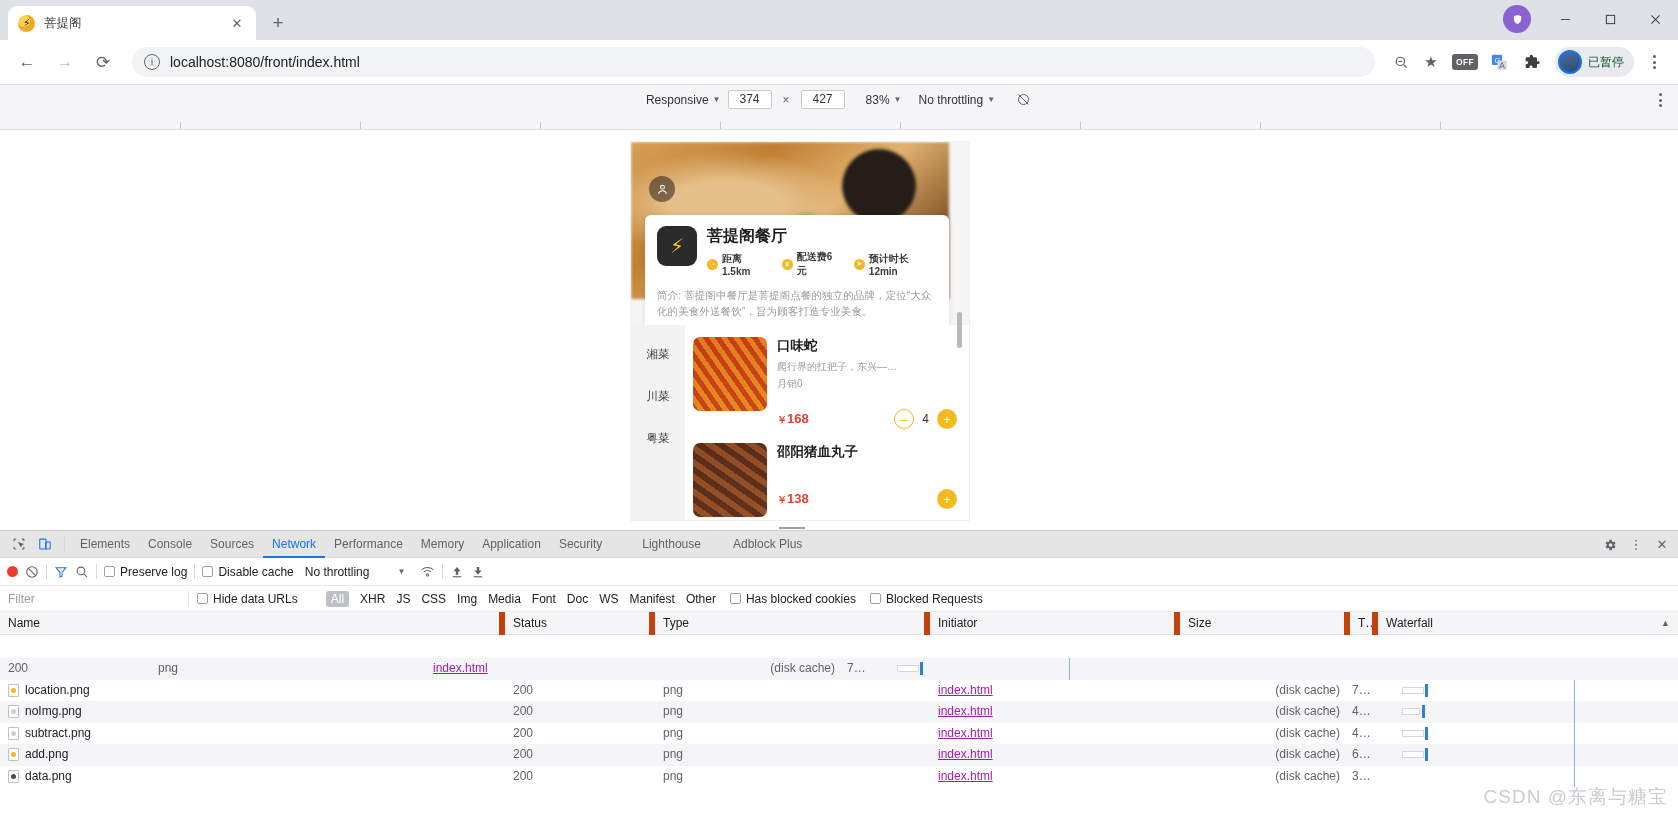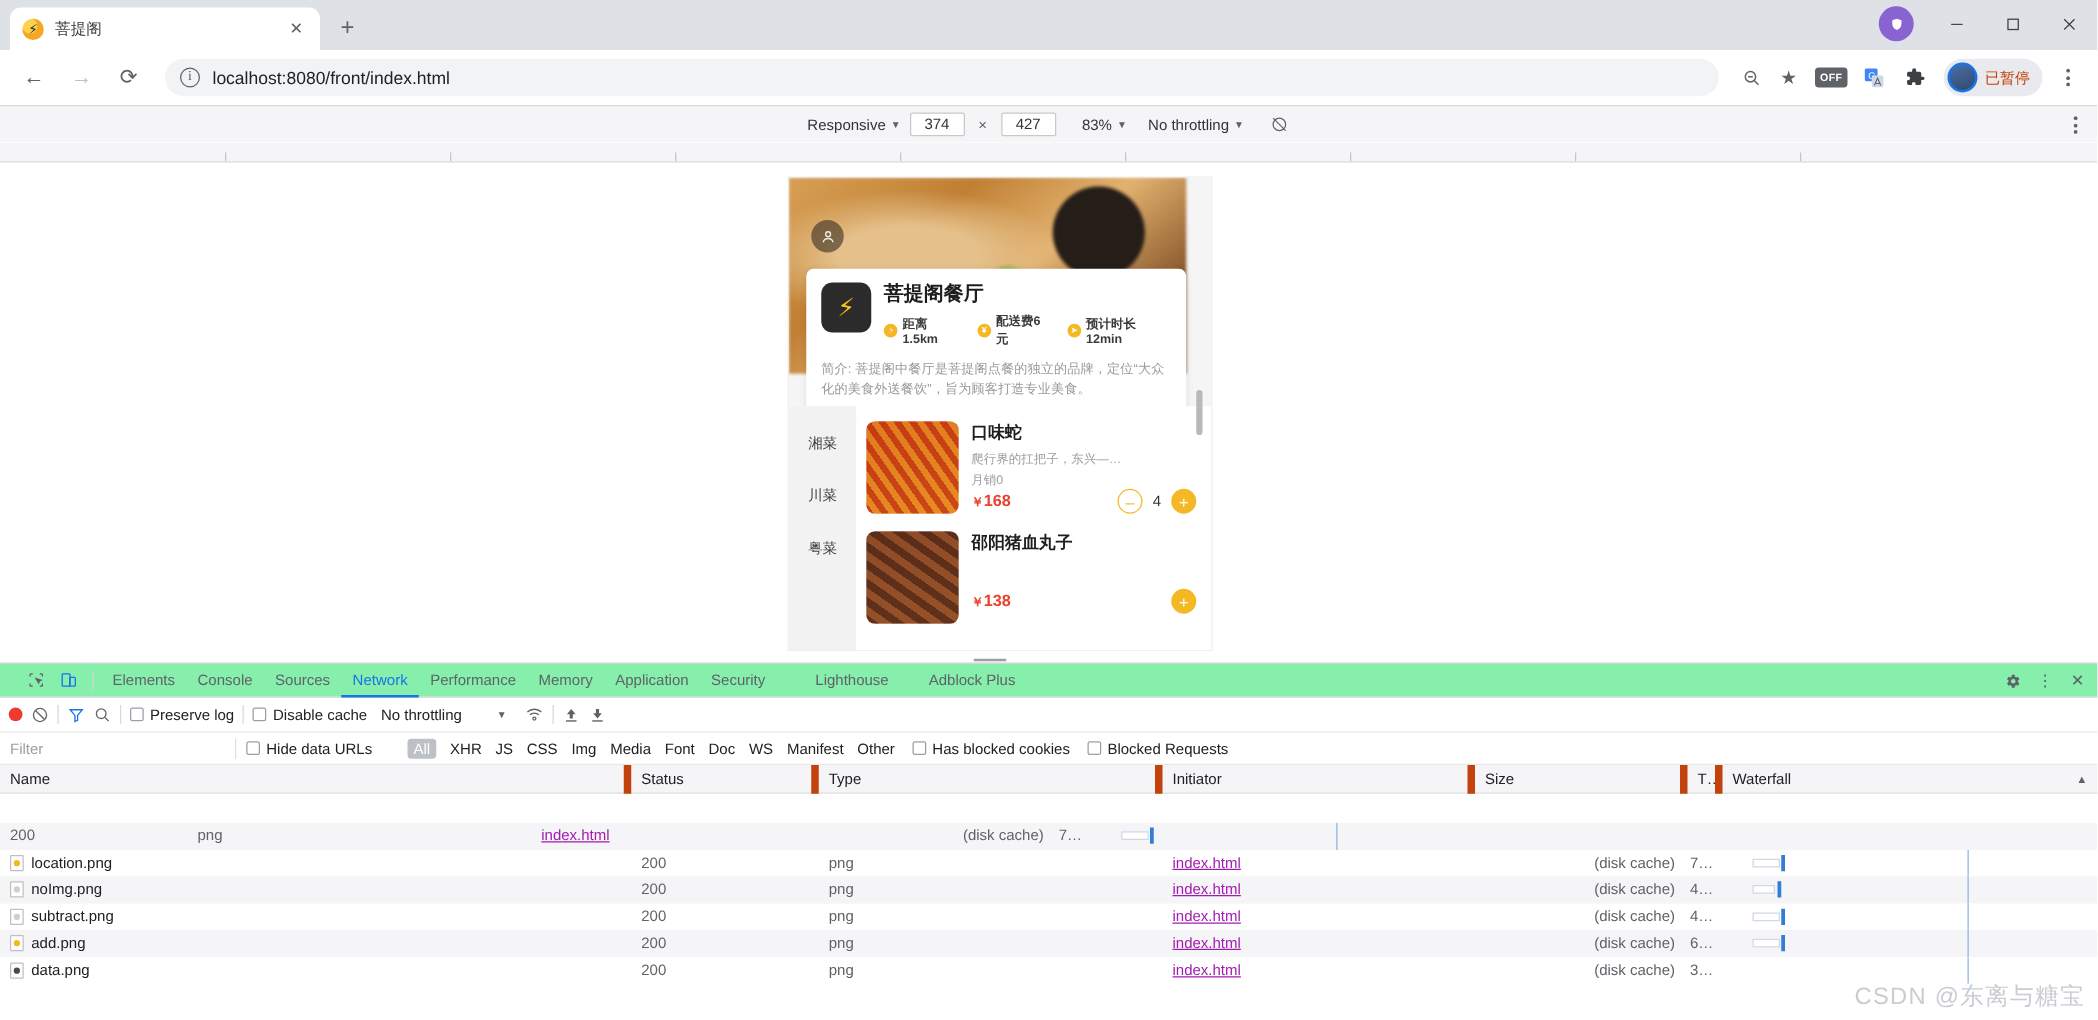--- a/index.html
+++ b/index.html
@@ -110,21 +110,21 @@
     display: flex; align-items: center;
     height: 30px; border-radius: 16px;
     background: #e8eaed; padding: 0 10px 0 3px;
     margin-left: 6px;
   }
   .profile-av {
     width: 24px; height: 24px; border-radius: 50%;
     background: linear-gradient(160deg,#4a6fa5,#2f4a6d);
     border: 2px solid #1a73e8; margin-right: 6px; flex: 0 0 auto;
   }
-  .profile-text { font-size: 12px; color: #c2410c; white-space: nowrap; }
+  .profile-text { font-size: 12px; color: #14532d; white-space: nowrap; }
   .menu-dots {
     width: 28px; height: 28px; margin-left: 4px;
     display: flex; flex-direction: column; align-items: center; justify-content: center;
     gap: 2.5px;
   }
   .menu-dots i { width: 3px; height: 3px; background: #5f6368; border-radius: 50%; display: block; }
 
   
   .device-toolbar {
     height: 30px; background: #f5f5f7;
@@ -249,21 +249,21 @@
       repeating-linear-gradient(35deg, rgba(90,45,25,.9) 0 6px, rgba(150,80,40,.85) 6px 12px),
       linear-gradient(160deg,#5a2d18,#9d5a2a);
   }
   .dish-info { flex: 1 1 auto; min-width: 0; }
   .dish-name { font-size: 13.5px; font-weight: 700; color: #1d1d1d; }
   .dish-desc {
     font-size: 10px; color: #9e9e9e; margin-top: 5px;
     white-space: nowrap; overflow: hidden; text-overflow: ellipsis;
   }
   .dish-sales { font-size: 10px; color: #9e9e9e; margin-top: 3px; }
-  .dish-bottom { display: flex; align-items: center; justify-content: space-between; margin-top: 0; }
+  .dish-bottom { display: flex; align-items: center; justify-content: space-between; margin-top: 18px; }
   .dish-price { font-size: 13px; color: #e8412c; font-weight: 700; }
   .dish-price .yen { font-size: 10px; }
   .stepper { display: flex; align-items: center; gap: 7px; }
   .step-btn {
     width: 20px; height: 20px; border-radius: 50%;
     display: flex; align-items: center; justify-content: center;
     font-size: 13px; line-height: 1;
   }
   .step-minus { border: 1.4px solid #f5b825; color: #f5b825; background: #fff; }
   .step-plus { background: #f5b825; color: #fff; }
@@ -275,22 +275,22 @@
   }
   .resize-handle i { display: block; height: 1.5px; background: #9aa0a6; margin-bottom: 2px; }
 
   
   .devtools {
     position: absolute; left: 0; top: 530px; right: 0; bottom: 0;
     background: #ffffff; border-top: 1px solid #cdcdcd;
     font-size: 12px; color: #202124;
   }
   .dt-tabs {
-    height: 27px; background: #86efac; border-bottom: 1px solid #dadce0;
-    display: flex; align-items: center; padding-left: 16px; position: relative;
+    height: 27px; background: #e5e5e5; border-bottom: 1px solid #dadce0;
+    display: flex; align-items: center; padding-left: 6px; position: relative;
   }
   .dt-tool-icon {
     width: 26px; height: 26px; display: flex; align-items: center; justify-content: center;
     color: #5f6368;
   }
   .dt-divider { width: 1px; height: 15px; background: #d5d5d5; margin: 0 6px; }
   .dt-tab {
     padding: 0 9px; height: 27px; line-height: 27px;
     font-size: 12px; color: #5f6368; white-space: nowrap;
   }

